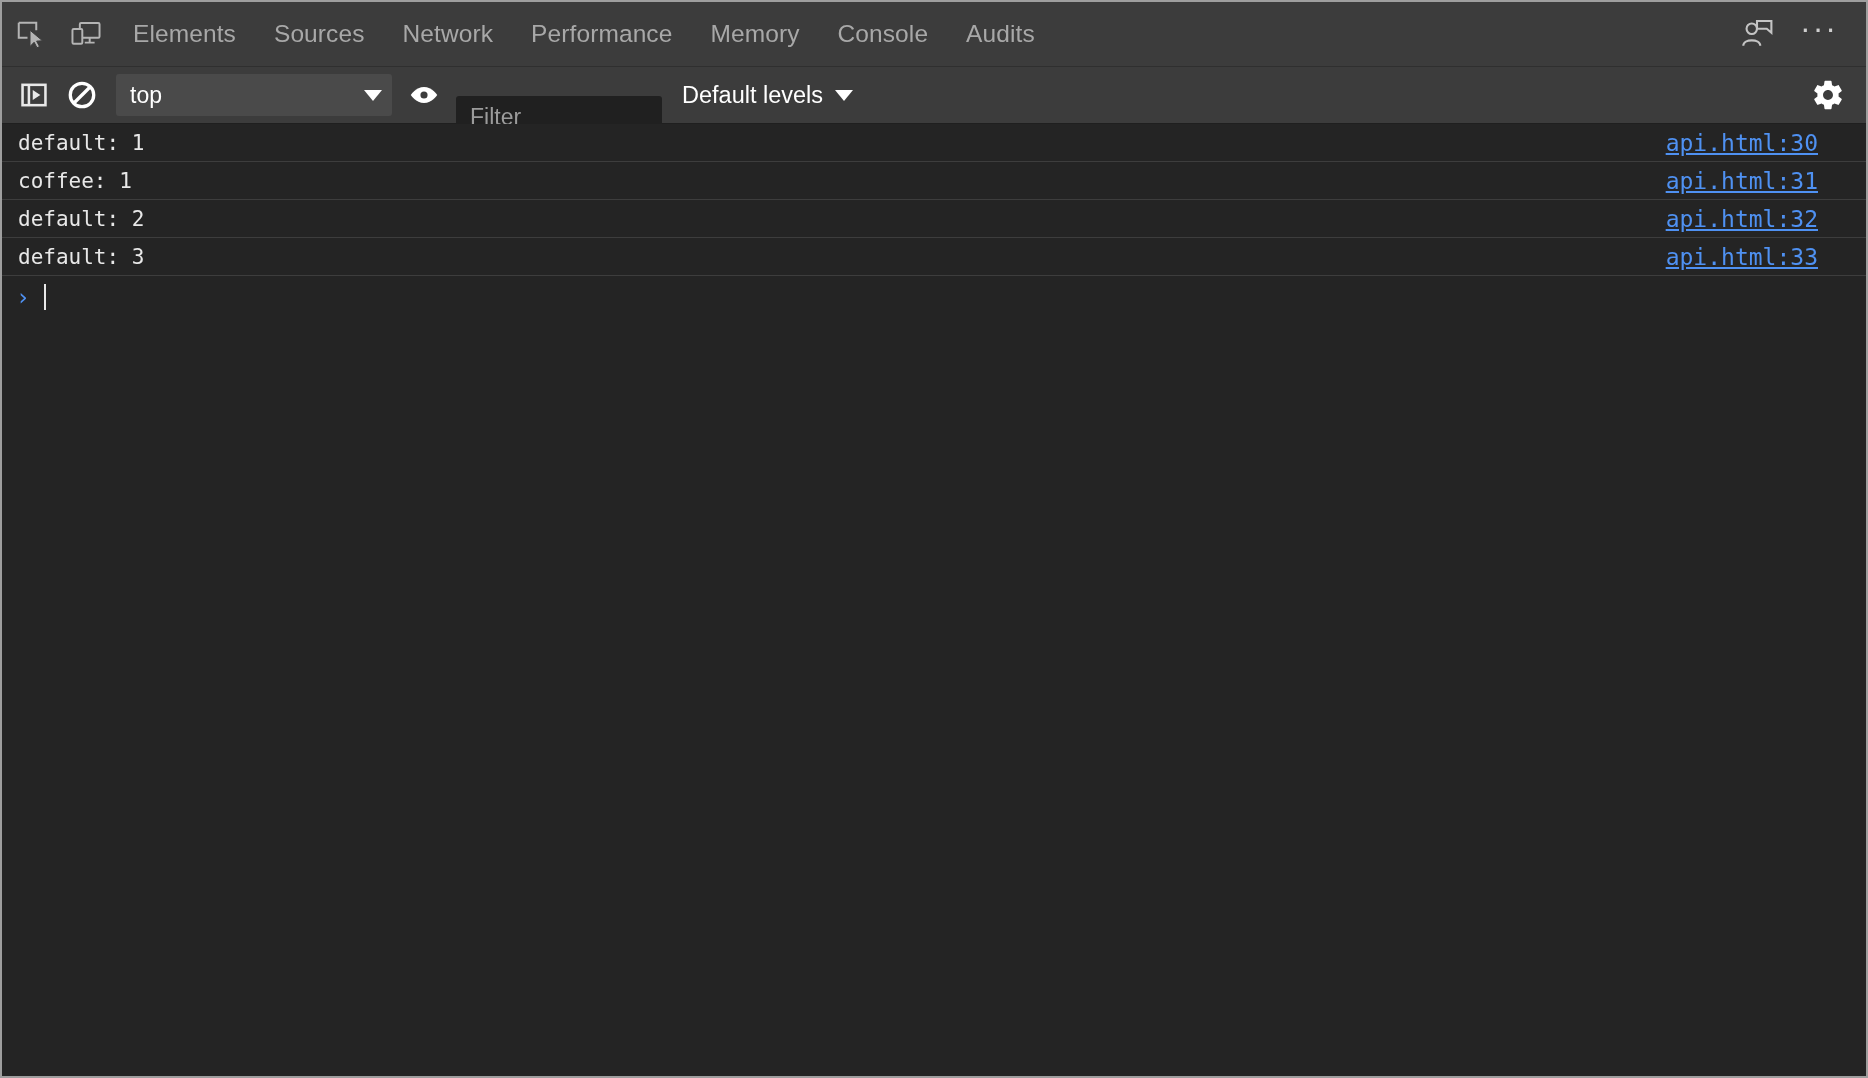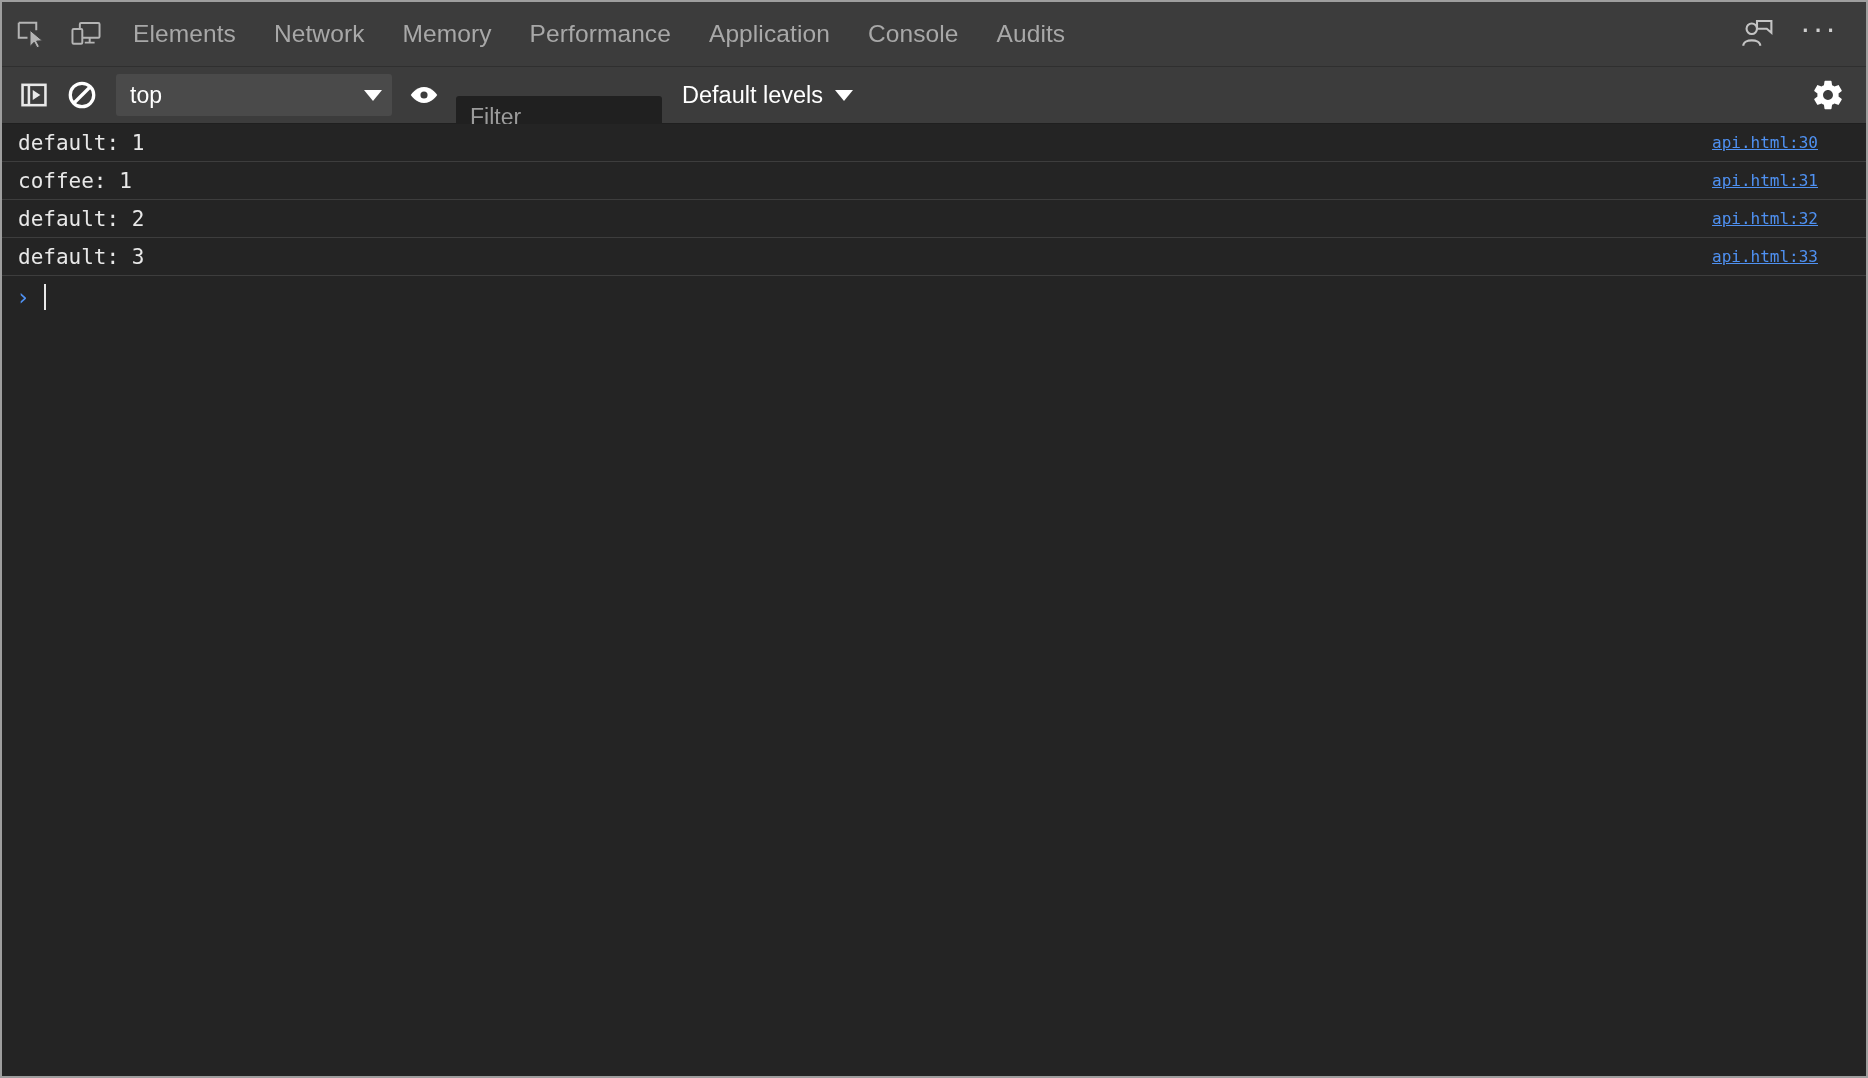--- a/index.html
+++ b/index.html
@@ -197,21 +197,21 @@
   .msg-text {
     color: #e8e8e8;
     font-family: "DejaVu Sans Mono", "Liberation Mono", monospace;
     font-size: 21px;
     white-space: pre;
     flex: 1 1 auto;
   }
   .msg-source {
     color: #4f91f2;
     font-family: "DejaVu Sans Mono", "Liberation Mono", monospace;
-    font-size: 16px;
+    font-size: 23px;
     text-decoration: underline;
     cursor: pointer;
     flex: 0 0 auto;
   }
   #prompt-row {
     height: 42px;
     display: flex;
     align-items: center;
     padding-left: 14px;
     border-bottom: 1px solid #242424;
@@ -250,30 +250,30 @@
         <rect x="8" y="3" width="16" height="12" rx="1" fill="none" stroke="#b4b4b4" stroke-width="1.6"></rect>
         <rect x="2" y="8" width="8" height="12" rx="1" fill="#3c3c3c" stroke="#b4b4b4" stroke-width="1.6"></rect>
         <path d="M16 15 V19 M12 19 H20" fill="none" stroke="#b4b4b4" stroke-width="1.6"></path>
       </svg>
     </div>
 
     <div class="tab">
       <span>Elements</span>
     </div>
     <div class="tab">
+      <span>Sources</span>
+    </div>
+    <div class="tab">
       <span>Network</span>
     </div>
     <div class="tab">
+      <span>Performance</span>
+    </div>
+    <div class="tab">
       <span>Memory</span>
-    </div>
-    <div class="tab">
-      <span>Performance</span>
-    </div>
-    <div class="tab">
-      <span>Application</span>
     </div>
     <div class="tab">
       <span>Console</span>
     </div>
     <div class="tab">
       <span>Audits</span>
     </div>
 
     <div id="tabbar-spacer"></div>
 

